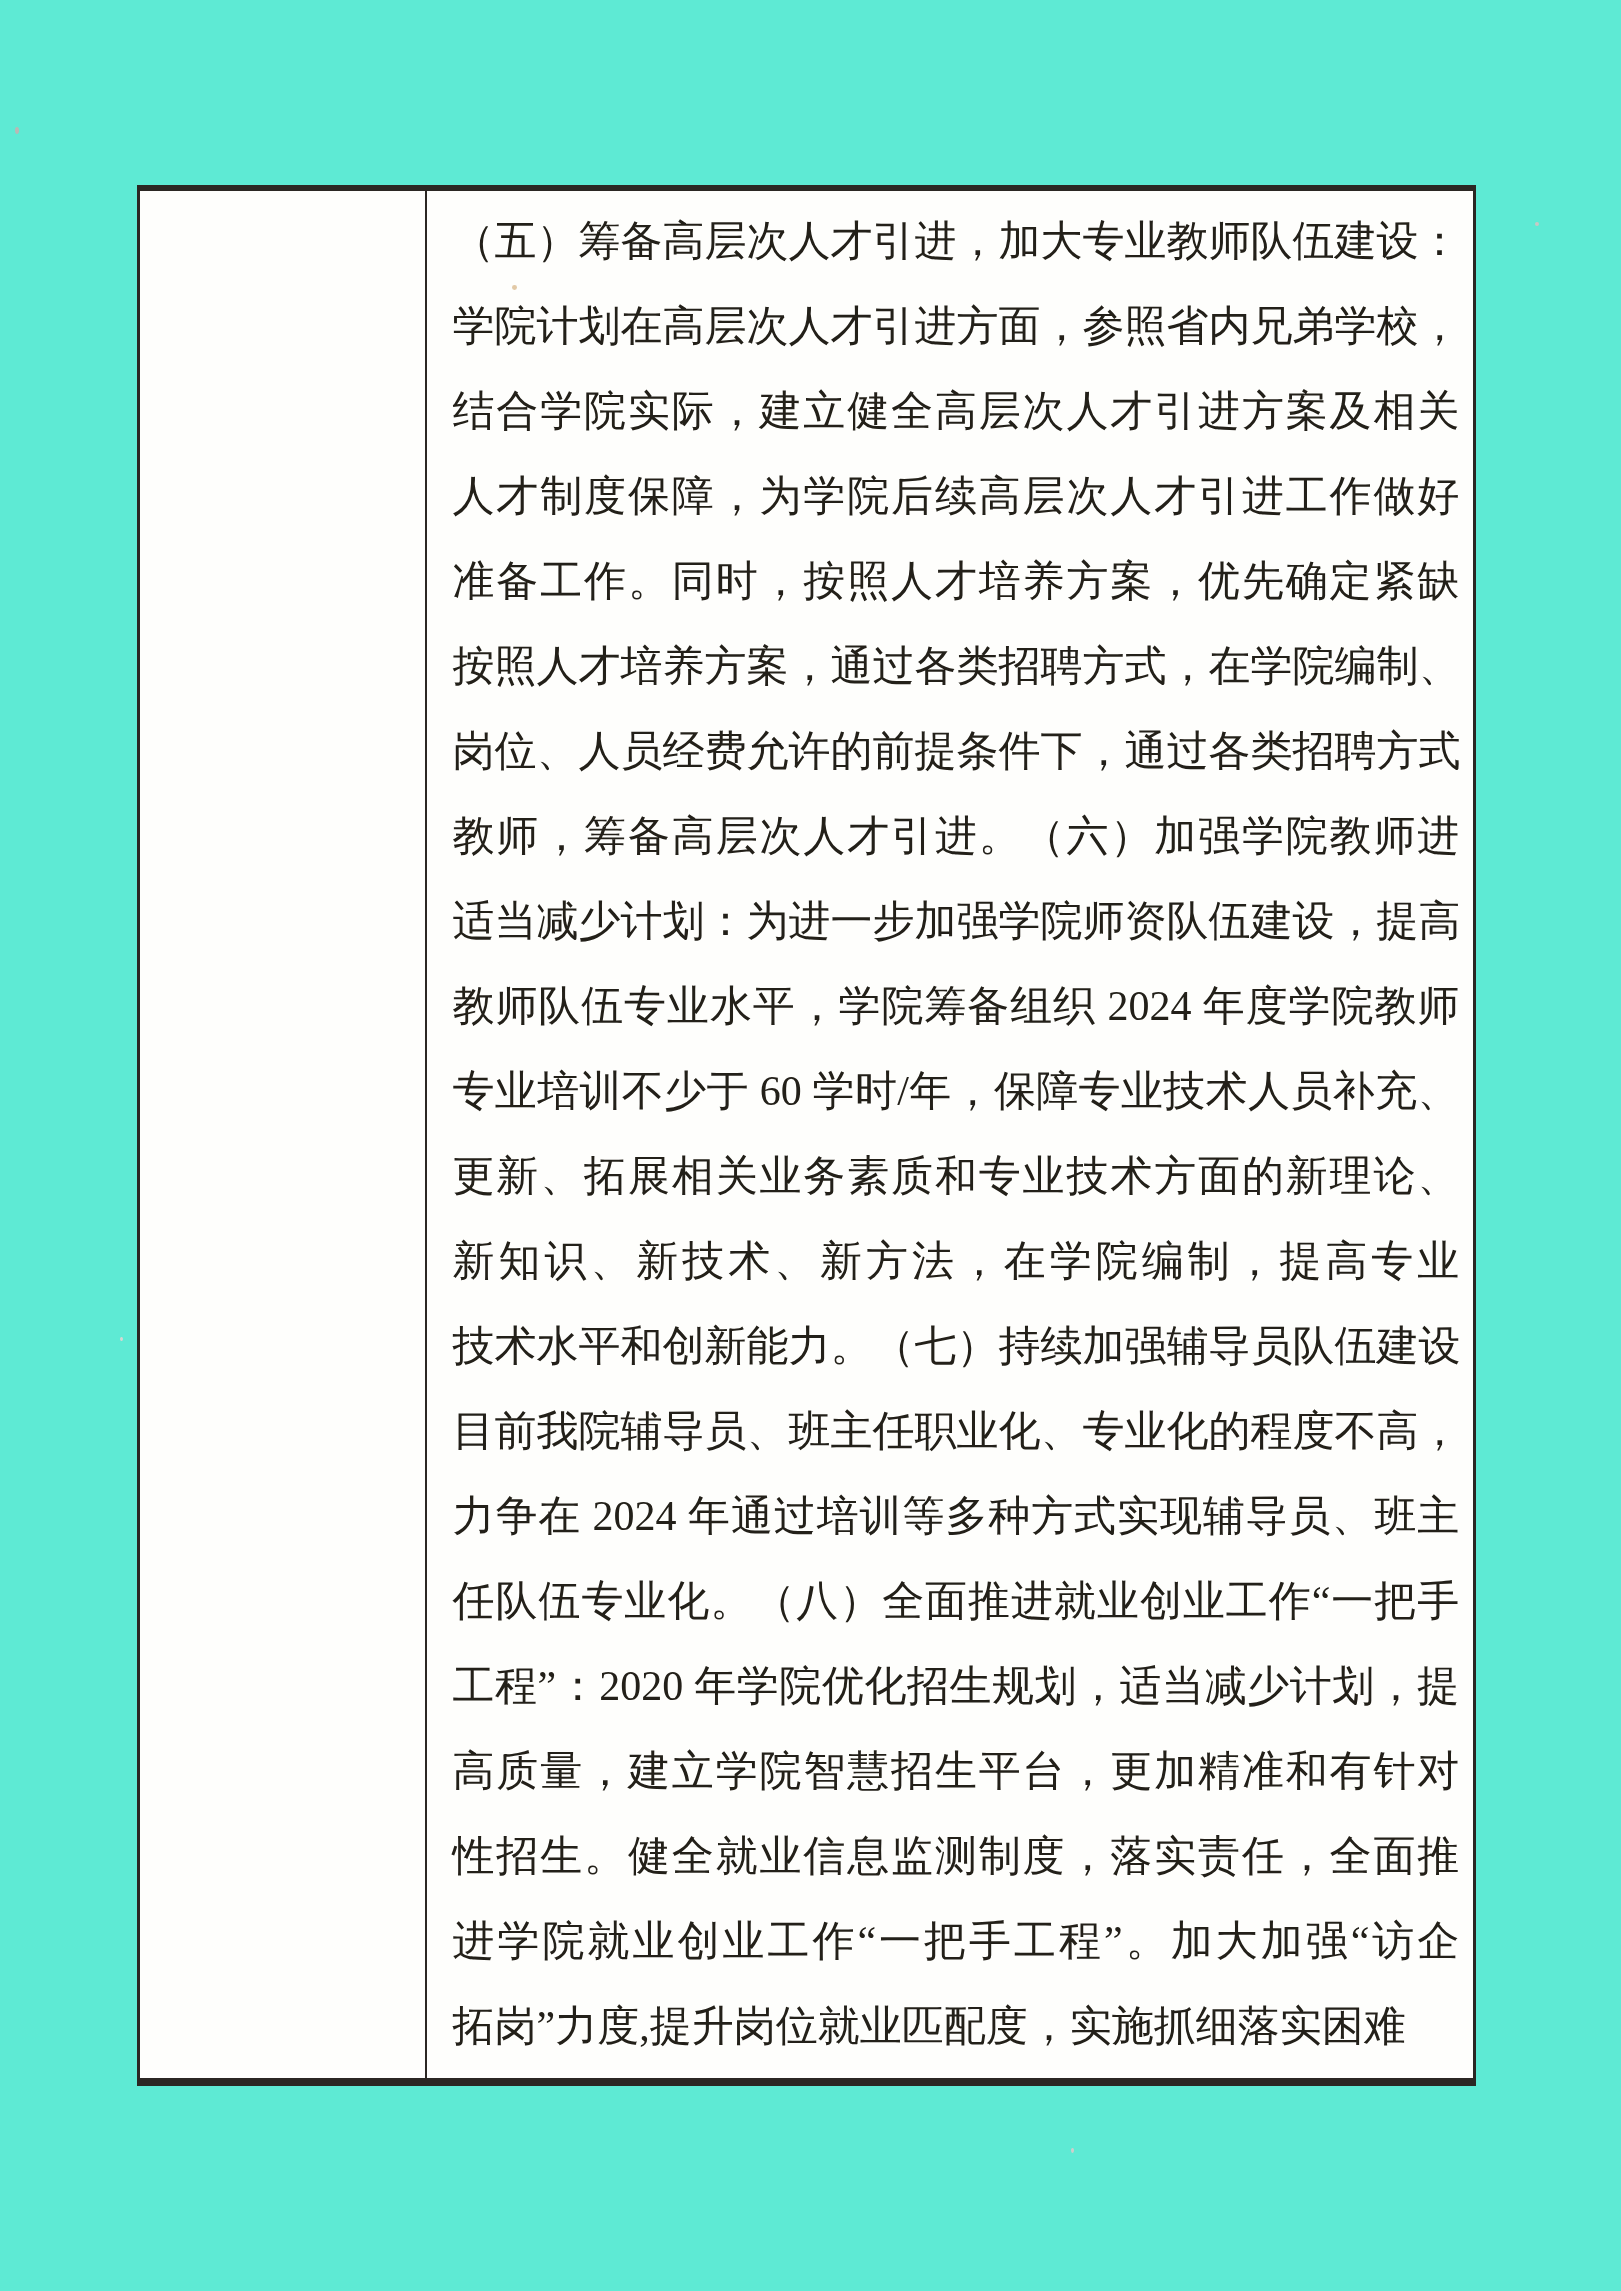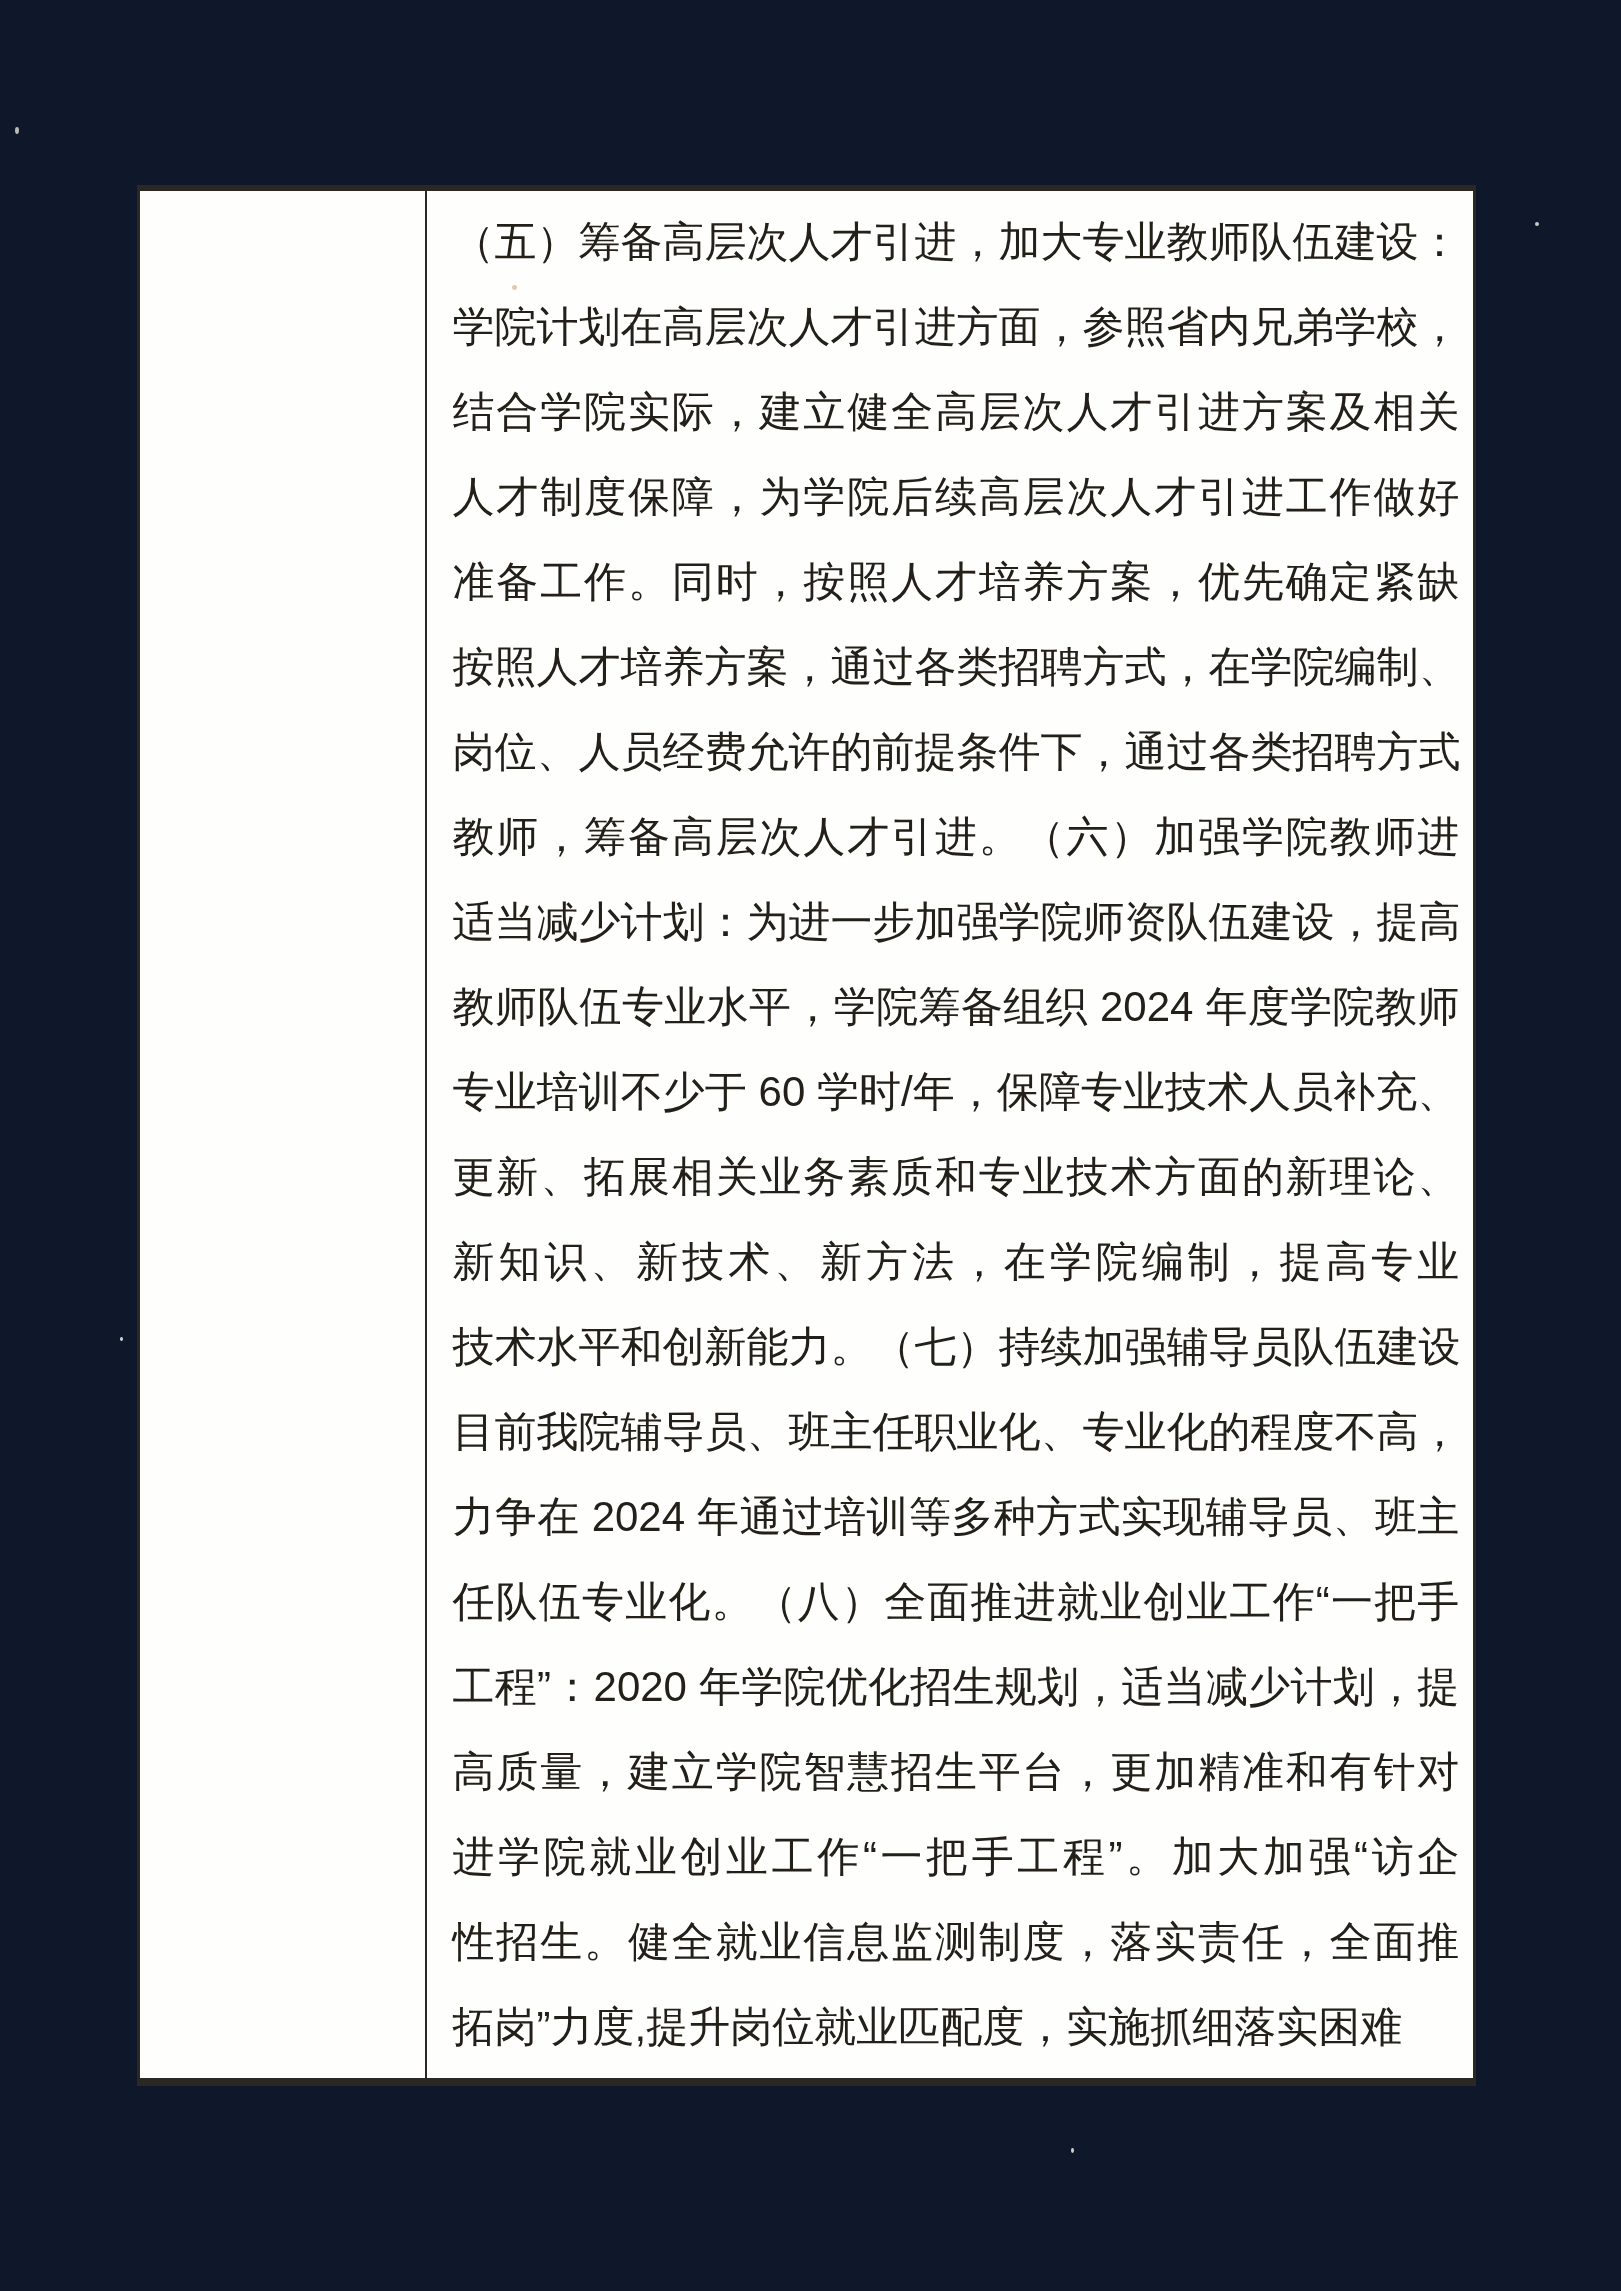--- a/index.html
+++ b/index.html
@@ -4,23 +4,23 @@
 <style>
   html, body {
     margin: 0;
     padding: 0;
     background: #ffffff;
   }
   .page {
     position: relative;
     width: 1621px;
     height: 2292px;
-    background: #0f172a;
+    background: #5eead4;
     overflow: hidden;
-    font-family: Liberation Sans, sans-serif;
+    font-family: Liberation Serif, serif;
   }
   .doc-table {
     position: absolute;
     left: 137px;
     top: 185px;
     width: 1339px;
     height: 1901px;
     box-sizing: border-box;
     border: 3.9px solid #2b2723;
     border-top-width: 6.9px;
@@ -83,22 +83,22 @@
       <div class="line">教师队伍专业水平，学院筹备组织 2024 年度学院教师</div>
       <div class="line">专业培训不少于 60 学时/年，保障专业技术人员补充、</div>
       <div class="line">更新、拓展相关业务素质和专业技术方面的新理论、</div>
       <div class="line">新知识、新技术、新方法，在学院编制，提高专业</div>
       <div class="line">技术水平和创新能力。（七）持续加强辅导员队伍建设：</div>
       <div class="line">目前我院辅导员、班主任职业化、专业化的程度不高，</div>
       <div class="line">力争在 2024 年通过培训等多种方式实现辅导员、班主</div>
       <div class="line">任队伍专业化。（八）全面推进就业创业工作“一把手</div>
       <div class="line">工程”：2020 年学院优化招生规划，适当减少计划，提</div>
       <div class="line">高质量，建立学院智慧招生平台，更加精准和有针对</div>
+      <div class="line">性招生。健全就业信息监测制度，落实责任，全面推</div>
       <div class="line">进学院就业创业工作“一把手工程”。加大加强“访企</div>
-      <div class="line">性招生。健全就业信息监测制度，落实责任，全面推</div>
       <div class="line last">拓岗”力度,提升岗位就业匹配度，实施抓细落实困难</div>
     </div>
   </div>
 
   <div class="speck speck-1"></div>
   <div class="speck speck-2"></div>
   <div class="speck speck-3"></div>
   <div class="speck speck-4"></div>
   <div class="speck speck-5"></div>
 </div>

